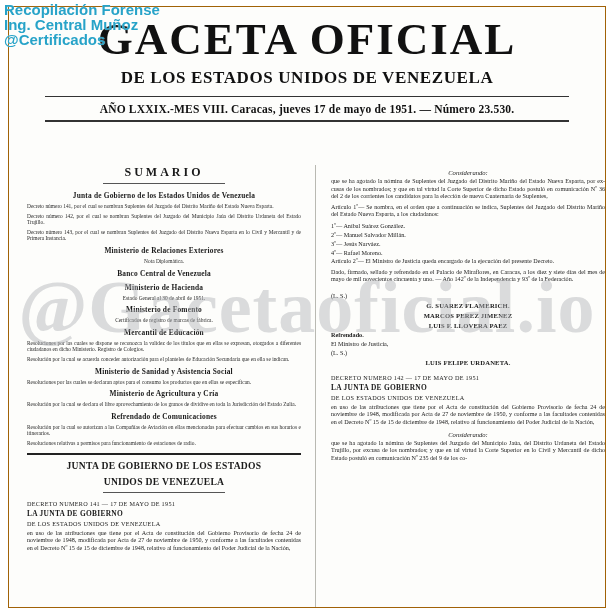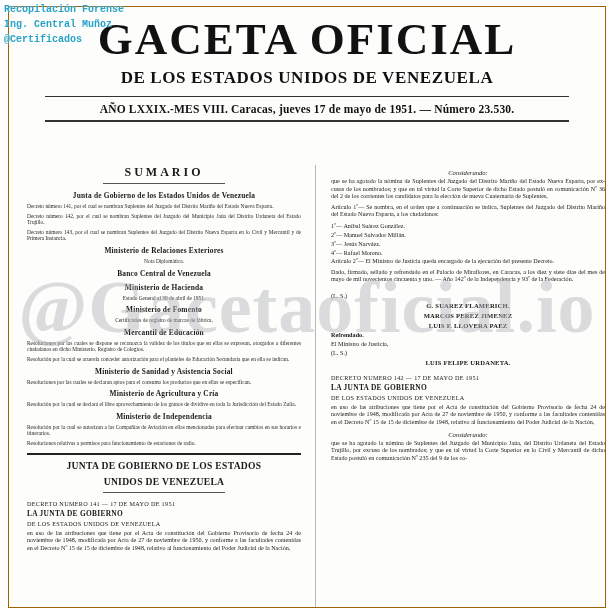--- a/index.html
+++ b/index.html
@@ -27,23 +27,23 @@
     box-sizing: border-box;
     overflow: hidden;
   }
 
   
   .wm-topleft {
     position: absolute;
     left: 4px;
     top: 2px;
     z-index: 30;
-    font-family: Liberation Mono, monospace;
-    font-weight: bold;
-    font-size: 10px;
+    font-family: Liberation Sans, sans-serif;
+    font-weight: bold;
+    font-size: 15px;
     line-height: 15px;
     color: #27a3c8;
     text-shadow: 0 0 1px rgba(255,255,255,0.8);
     white-space: nowrap;
   }
   .wm-big {
     position: absolute;
     z-index: 25;
     left: 50%;
     top: 300px;
@@ -248,21 +248,21 @@
         <div class="body-min center">Estado General al 30 de abril de 1951.</div>
         <div class="sec-head">Ministerio de Fomento</div>
         <div class="body-min center">Certificados de registro de marcas de fábrica.</div>
         <div class="sec-head">Mercantil de Educación</div>
         <div class="body-min">Resoluciones por las cuales se dispone se reconozca la validez de los títulos que en ellas se expresan, otorgados a diferentes ciudadanos en dicho Ministerio. Registro de Colegios.</div>
         <div class="body-min">Resolución por la cual se acuerda conceder autorización para el planteles de Educación Secundaria que en ella se indican.</div>
         <div class="sec-head">Ministerio de Sanidad y Asistencia Social</div>
         <div class="body-min">Resoluciones por las cuales se declaran aptos para el consumo los productos que en ellas se especifican.</div>
         <div class="sec-head">Ministerio de Agricultura y Cría</div>
         <div class="body-min">Resolución por la cual se declara el libre aprovechamiento de los granos de dividive en toda la Jurisdicción del Estado Zulia.</div>
-        <div class="sec-head">Ministerio de Independencia</div>
+        <div class="sec-head">Refrendado de Comunicaciones</div>
         <div class="body-min">Resolución por la cual se autorizan a las Compañías de Aviación en ellas mencionadas para efectuar cambios en sus horarios e itinerarios.</div>
         <div class="body-min">Resoluciones relativas a permisos para funcionamiento de estaciones de radio.</div>
 
         <hr class="thick-rule">
         <div class="decree-title">JUNTA DE GOBIERNO DE LOS ESTADOS</div>
         <div class="decree-title">UNIDOS DE VENEZUELA</div>
         <hr class="sum-rule">
         <div class="decree-sub">DECRETO NUMERO 141 — 17 DE MAYO DE 1951</div>
         <div class="decree-sub b">LA JUNTA DE GOBIERNO</div>
         <div class="decree-sub">DE LOS ESTADOS UNIDOS DE VENEZUELA</div>

